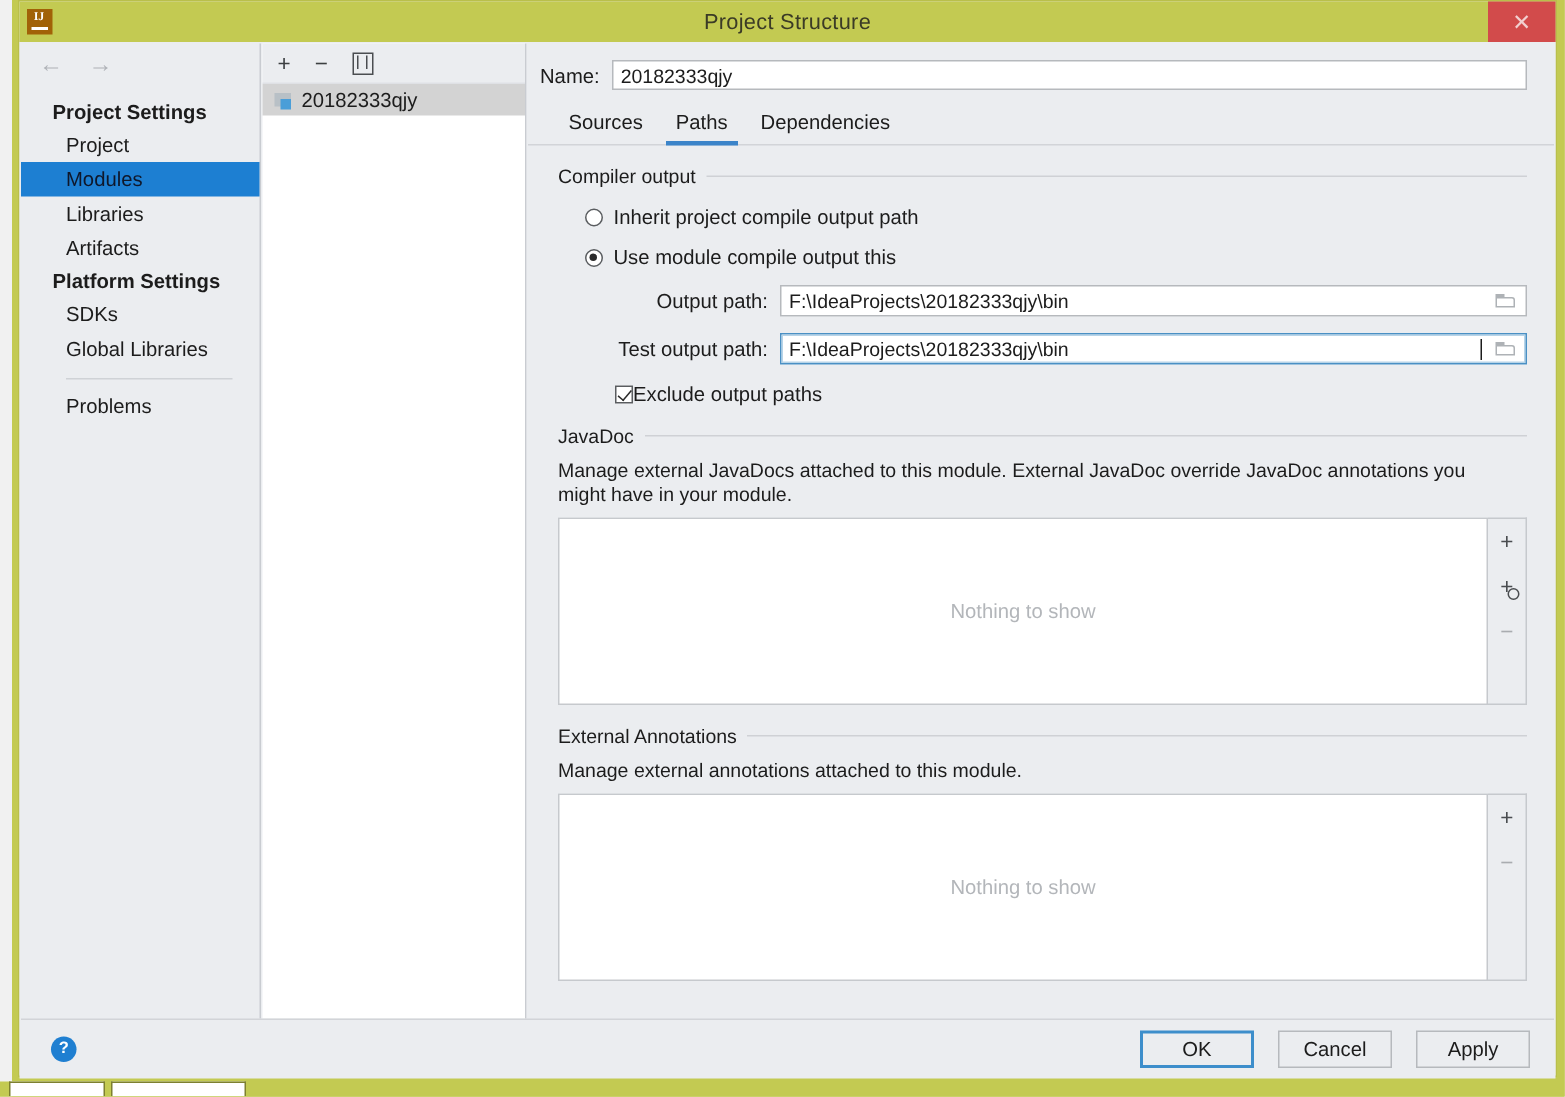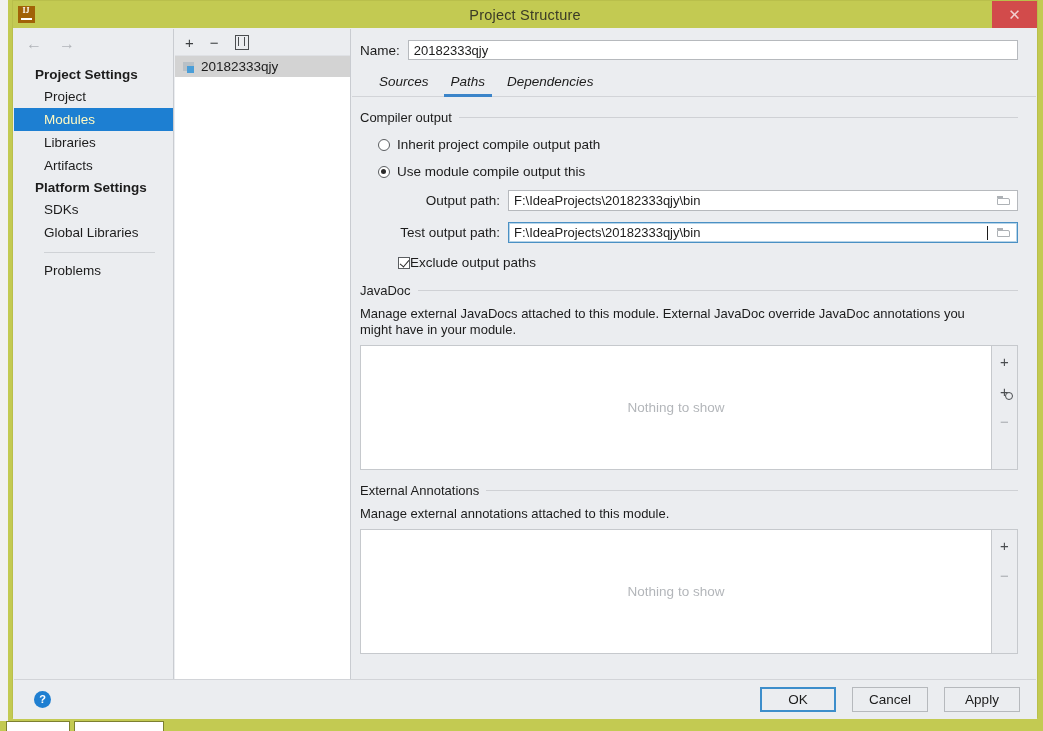--- a/index.html
+++ b/index.html
@@ -144,21 +144,21 @@
   }
   .nav-item {
     font-size: 13.5px;
     color: #1c1c1c;
     padding: 3px 0 3px 30px;
     line-height: 17px;
     cursor: default;
   }
   .nav-item.selected {
     background: #1d7fd2;
-    color: #fef9c3;
+    color: #0f172a;
   }
   .nav-sep {
     margin: 8px 18px 6px 30px;
     height: 1px;
     background: #cfd2d6;
   }
 
   
   .list-pane {
     position: absolute;
@@ -266,39 +266,38 @@
     box-sizing: border-box;
     font-family: "Liberation Sans", sans-serif;
   }
 
   .tabs {
     display: flex;
     gap: 0px;
     padding: 10px 4px 0 16px;
     border-bottom: 1px solid #d2d4d8;
     position: relative;
-    font-style: italic;
   }
   .tab {
     font-size: 13.5px;
     color: #1c1c1c;
     padding: 4px 11px 7px 11px;
     cursor: pointer;
     position: relative;
   }
   .tab.active::after {
     content: "";
     position: absolute;
     left: 4px; right: 4px; bottom: -1px;
     height: 3px;
     background: #3b84c9;
   }
 
   .section {
-    padding: 0 18px 0 8px;
+    padding: 0 18px 0 20px;
   }
   .section-title-row {
     display: flex;
     align-items: center;
     gap: 7px;
     padding-top: 13px;
   }
   .section-title {
     font-size: 13px;
     color: #1c1c1c;

